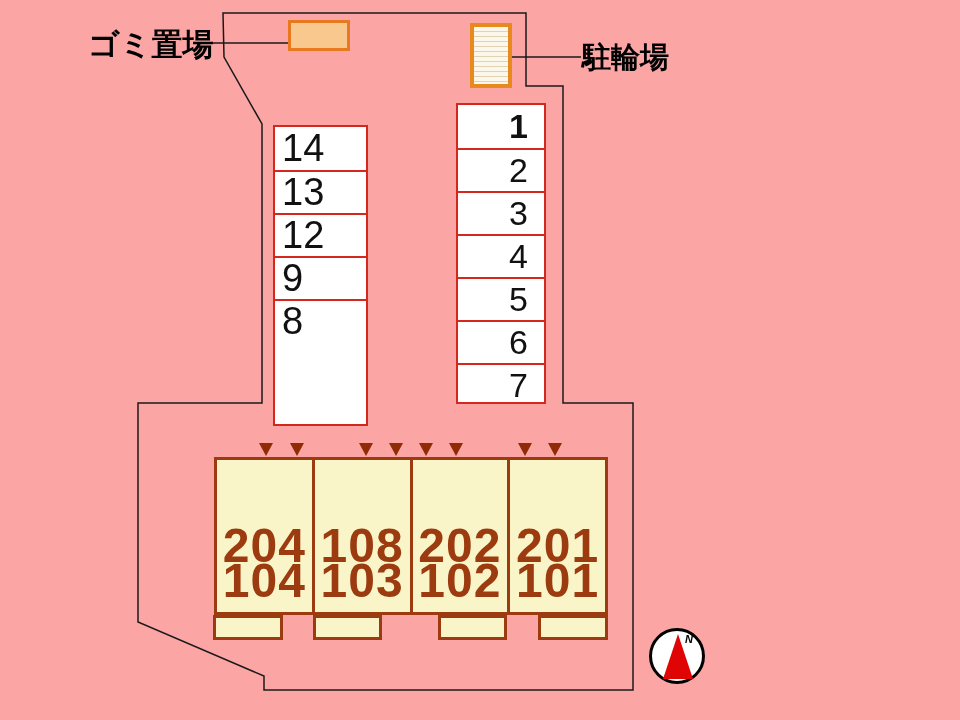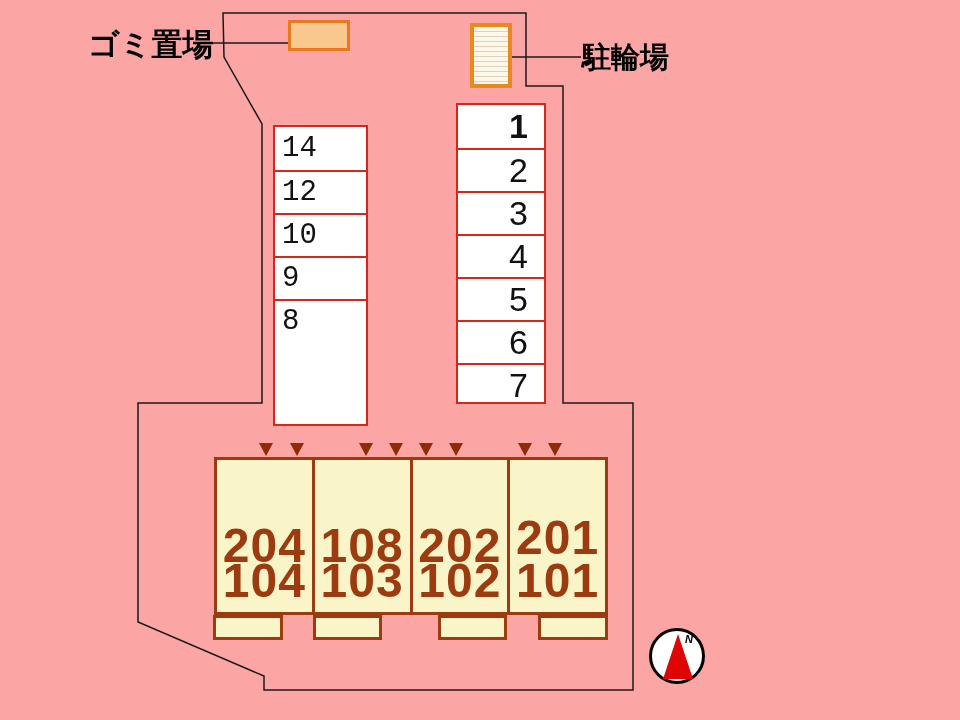--- a/index.html
+++ b/index.html
@@ -26,37 +26,37 @@
   }
 
   .pcol{position:absolute;box-sizing:border-box;border:2px solid var(--parking-border,#d4281e);background:#fff;}
   #pcol-left{left:273px;top:125px;width:95px;height:301px;}
   #pcol-right{left:456px;top:103px;width:90px;height:301px;}
   .pcell{
     box-sizing:border-box;height:43px;display:flex;align-items:center;color:#111;
     border-top:2px solid var(--parking-border,#d4281e);overflow:hidden;
   }
   .pcell:first-child{border-top:none;}
-  #pcol-left .pcell{font-size:29px;padding-left:7px;font-family:Liberation Mono, monospace;}
+  #pcol-left .pcell{font-size:38px;padding-left:7px;}
   #pcol-left .pcell:nth-child(6),
   #pcol-left .pcell:nth-child(7){padding-left:62px;}
   #pcol-right .pcell{font-size:34px;justify-content:flex-end;padding-right:16px;}
   #pcol-right .pcell:first-child{font-weight:bold;}
 
   #building{
     position:absolute;left:214px;top:457px;width:394px;height:158px;box-sizing:border-box;
     border:3px solid var(--building,#9c3a10);background:var(--building-fill,#faf5c8);
     display:flex;
   }
   .unit{
     flex:1;display:flex;flex-direction:column;justify-content:flex-end;align-items:center;
     padding-bottom:14px;border-right:3px solid var(--building,#9c3a10);
     color:var(--building,#9c3a10);font-size:48px;font-weight:bold;letter-spacing:1px;line-height:35px;
   }
-  .unit:last-child{border-right:none;gap:8px;}
+  .unit:last-child{border-right:none;}
 
   .porch{
     position:absolute;top:615px;height:25px;box-sizing:border-box;
     border:3px solid var(--building,#9c3a10);background:var(--building-fill,#faf5c8);
   }
   #porch-204{left:213px;width:70px;}
   #porch-203{left:313px;width:69px;}
   #porch-202{left:438px;width:69px;}
   #porch-201{left:538px;width:70px;}
 
@@ -89,22 +89,22 @@
   </svg>
 
   <div class="jp-label" id="garbage-label">ゴミ置場</div>
   <div id="garbage-box"></div>
 
   <div id="bicycle-box"></div>
   <div class="jp-label" id="bicycle-label">駐輪場</div>
 
   <div class="pcol" id="pcol-left">
     <div class="pcell">14</div>
+    <div class="pcell">13</div>
     <div class="pcell">12</div>
-    <div class="pcell">10</div>
     <div class="pcell">9</div>
     <div class="pcell">8</div>
   </div>
 
   <div class="pcol" id="pcol-right">
     <div class="pcell">1</div>
     <div class="pcell">2</div>
     <div class="pcell">3</div>
     <div class="pcell">4</div>
     <div class="pcell">5</div>

